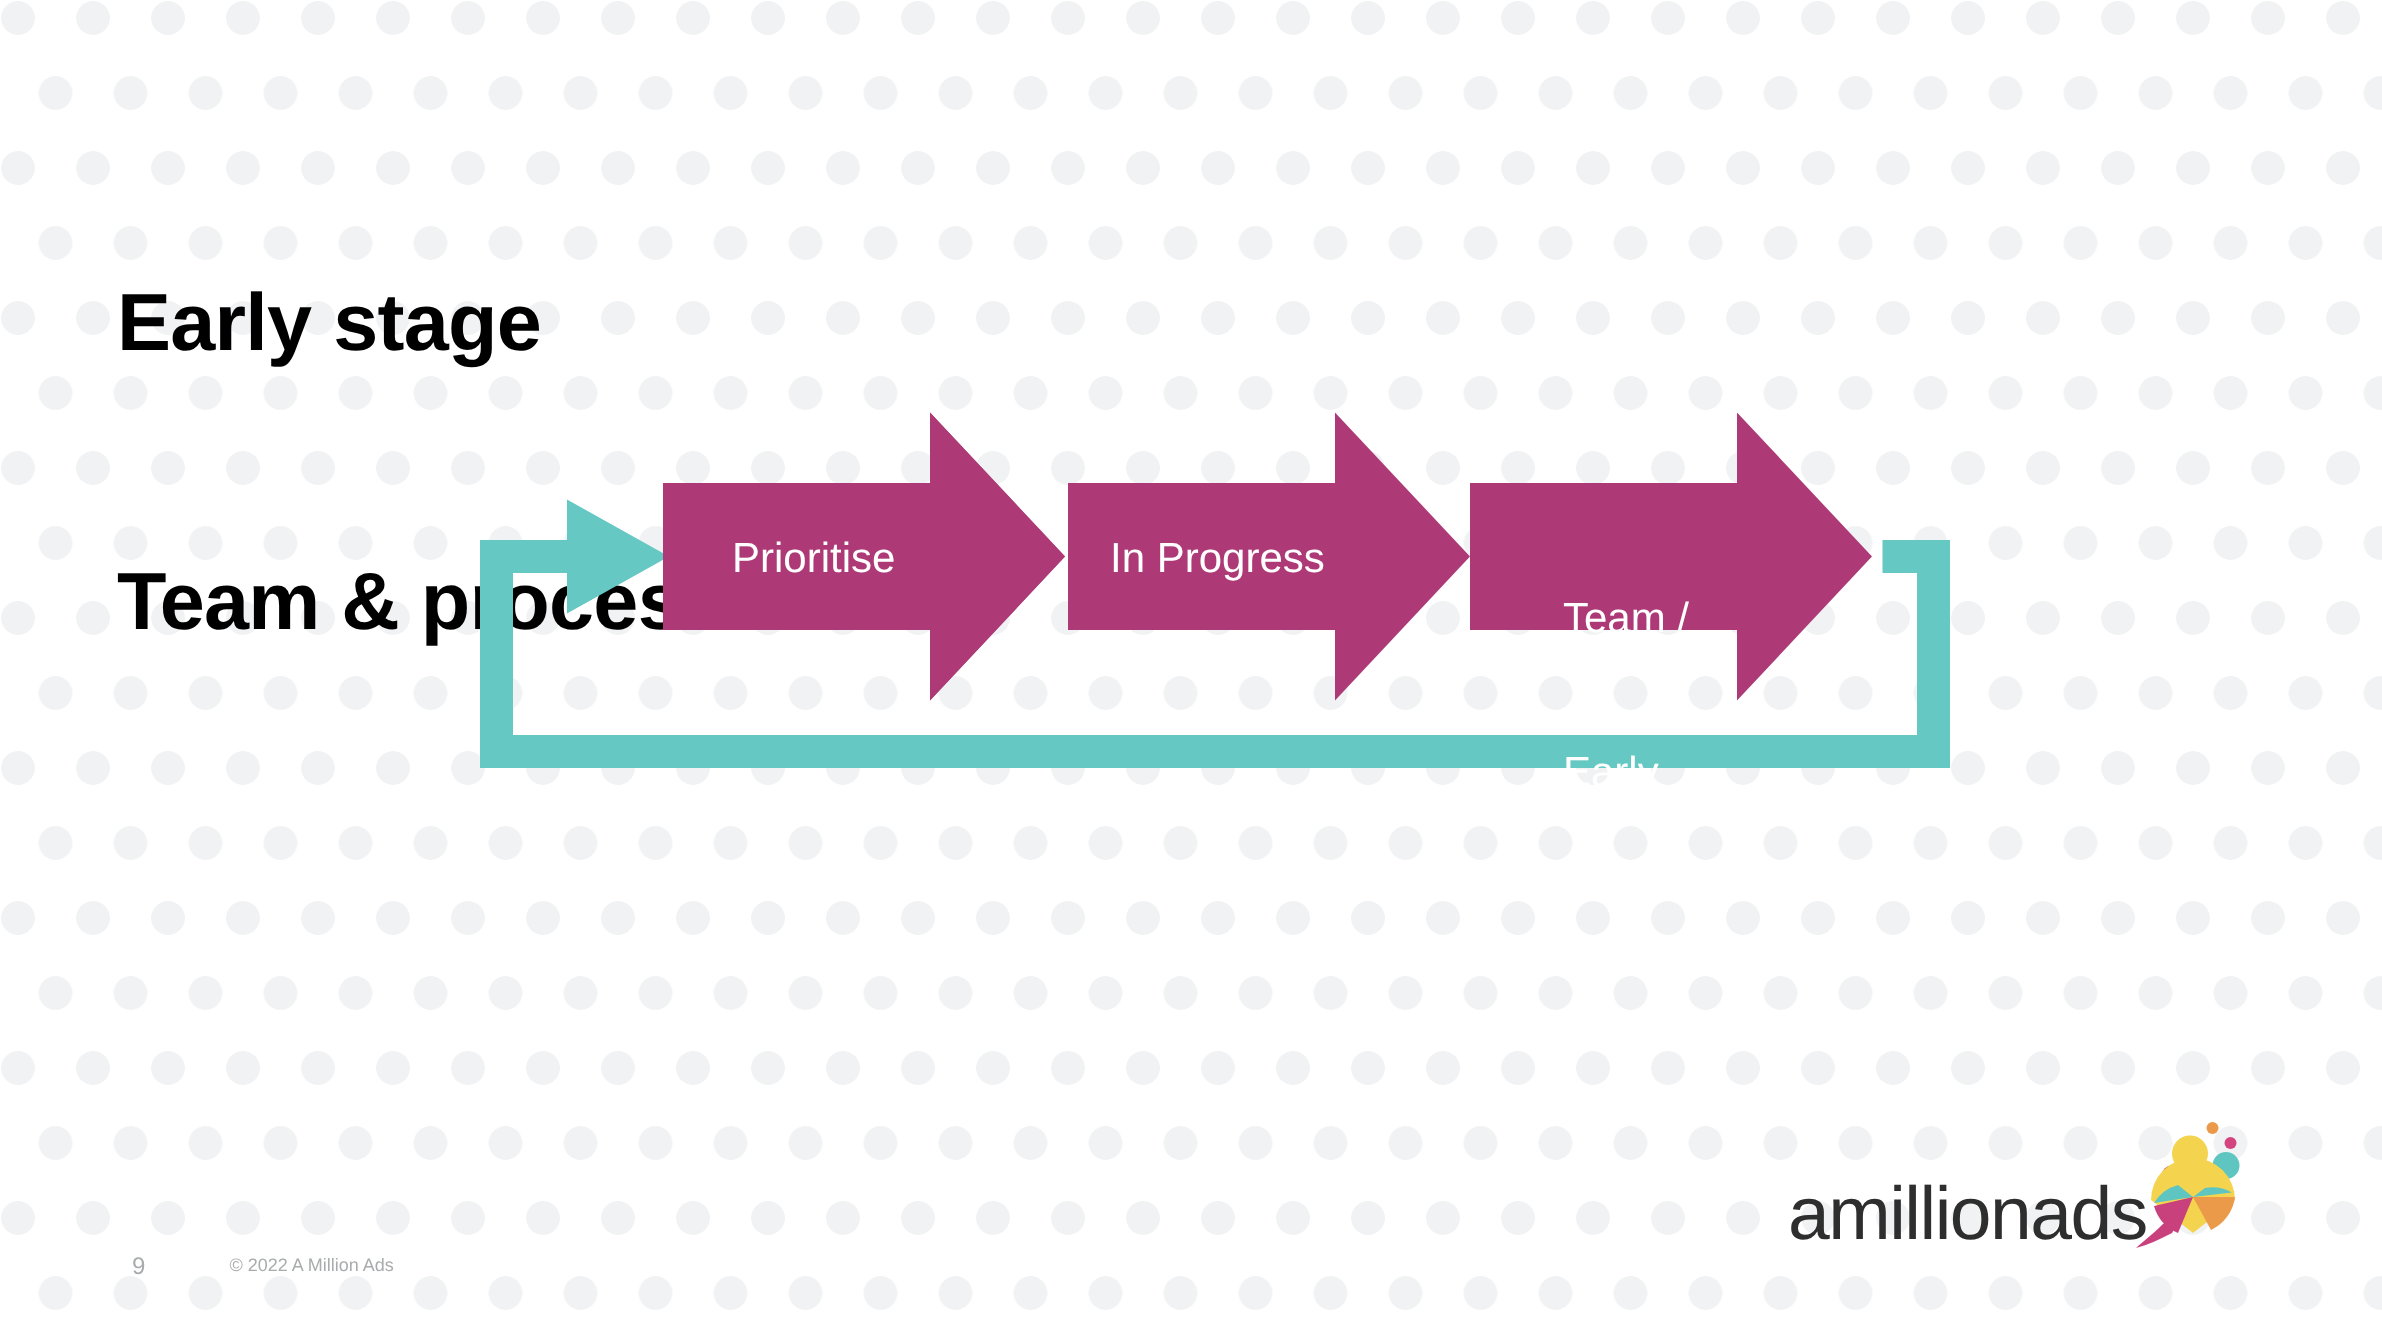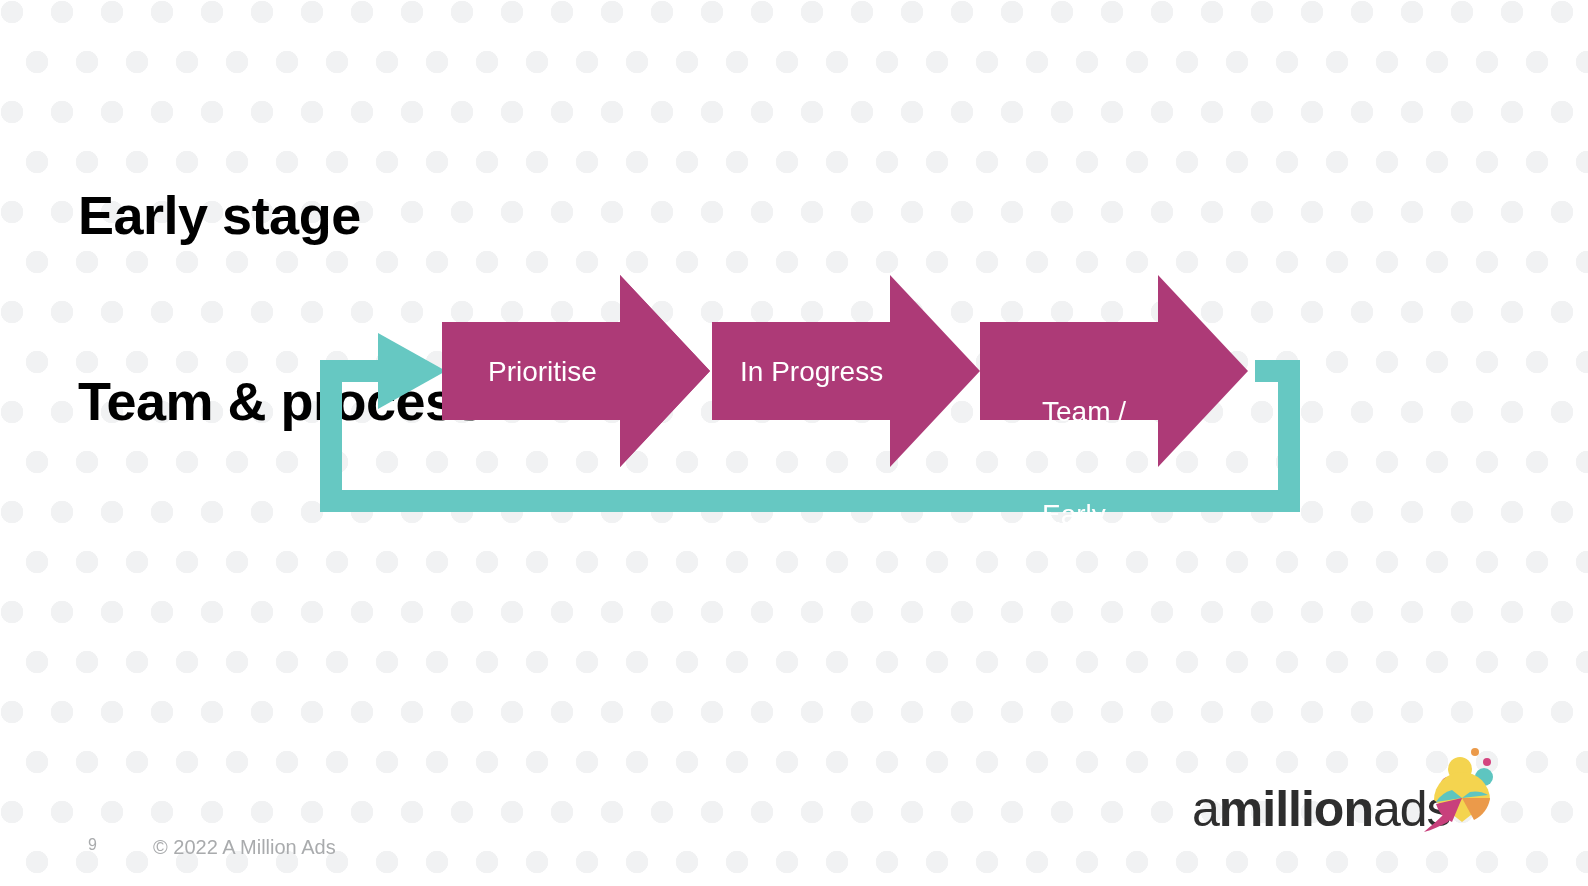--- a/index.html
+++ b/index.html
@@ -84,21 +84,21 @@
     position: absolute;
     left: 88px;
     top: 836px;
     font-size: 16px;
     color: #a9abad;
   }
   #footer-copy {
     position: absolute;
     left: 153px;
     top: 836px;
-    font-size: 20px;
+    font-size: 12px;
     color: #a9abad;
     text-align: right;
   }
 
   
   #logo {
     position: absolute;
     left: 1192px;
     top: 742px;
     width: 312px;
@@ -108,21 +108,21 @@
     position: absolute;
     left: 0;
     bottom: 0;
     font-size: 50px;
     color: #2e2e2e;
     letter-spacing: -1px;
     line-height: 1;
     white-space: pre;
   }
   #logo-word .lw-light { font-weight: 400; }
-  #logo-word .lw-bold  { font-weight: bold; }
+  #logo-word .lw-bold  { font-weight: normal; }
   #logo-mark {
     position: absolute;
     right: 0;
     top: 0;
     width: 92px;
     height: 92px;
   }
 </style>
 </head>
 <body>

